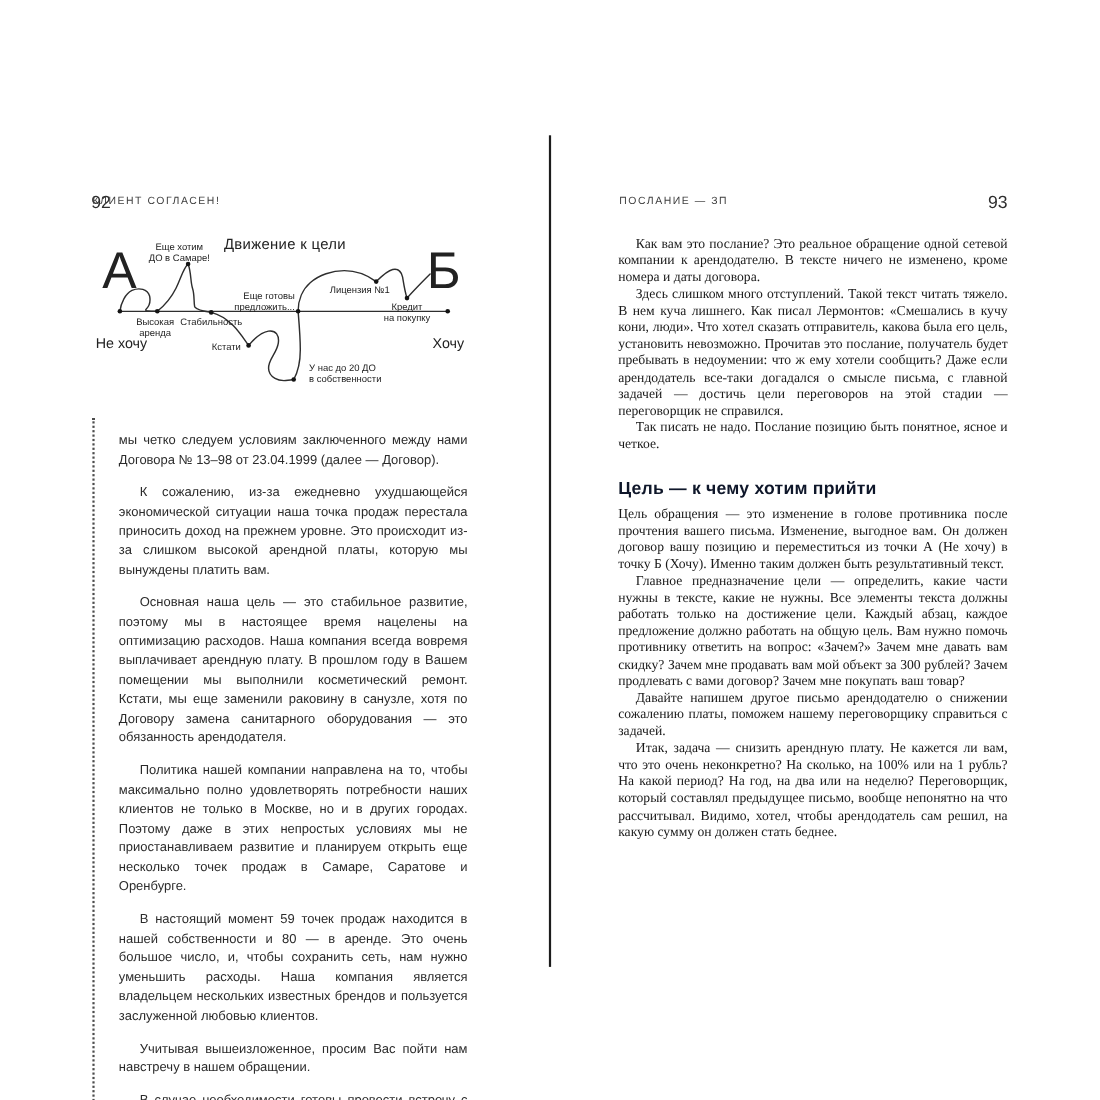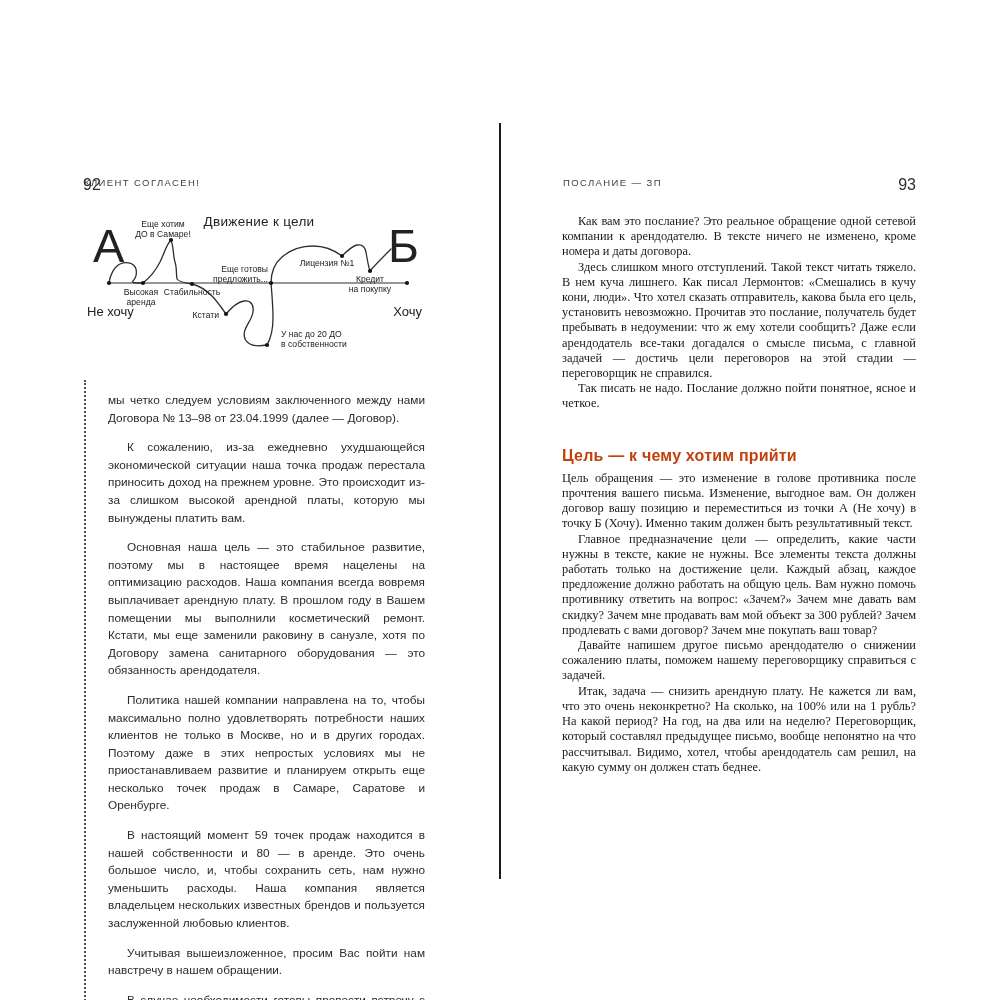--- a/index.html
+++ b/index.html
@@ -46,21 +46,21 @@
   
   .rbody{
     position:absolute;left:562px;top:214px;width:354px;
     font-family:"Liberation Serif",serif;font-size:12.4px;line-height:15.2px;
     color:#191919;text-align:justify;
   }
   .rbody p{margin:0;text-indent:16px;}
   .rbody p.noindent{text-indent:0;}
   .rbody h2{
     font-family:"Liberation Sans",sans-serif;font-size:16px;font-weight:bold;
-    color:#c2410c;margin:36px 0 8px 0;letter-spacing:.2px;
+    color:#0f172a;margin:25px 0 8px 0;letter-spacing:.2px;
   }
 </style>
 </head>
 <body>
 
 <div class="spread">
 
   <div class="divider"></div>
 
   <header class="runhead runhead-left">
@@ -136,21 +136,21 @@
   </div>
 
   <header class="runhead runhead-right">
     <span class="rh-center">ПОСЛАНИЕ — ЗП</span>
     <span class="pagenum">93</span>
   </header>
 
   <div class="rbody">
     <p>Как вам это послание? Это реальное обращение одной сетевой компании к арендодателю. В тексте ничего не изменено, кроме номера и даты договора.</p>
     <p>Здесь слишком много отступлений. Такой текст читать тяжело. В нем куча лишнего. Как писал Лермонтов: «Смешались в кучу кони, люди». Что хотел сказать отправитель, какова была его цель, установить невозможно. Прочитав это послание, получатель будет пребывать в недоумении: что ж ему хотели сообщить? Даже если арендодатель все-таки догадался о смысле письма, с главной задачей — достичь цели переговоров на этой стадии — переговорщик не справился.</p>
-    <p>Так писать не надо. Послание должно пойти понятное, ясное и четкое.</p>
+    <p>Так писать не надо. Послание позицию быть понятное, ясное и четкое.</p>
     <h2>Цель — к чему хотим прийти</h2>
     <p class="noindent">Цель обращения — это изменение в голове противника после прочтения вашего письма. Изменение, выгодное вам. Он должен договор вашу позицию и переместиться из точки А (Не хочу) в точку Б (Хочу). Именно таким должен быть результативный текст.</p>
     <p>Главное предназначение цели — определить, какие части нужны в тексте, какие не нужны. Все элементы текста должны работать только на достижение цели. Каждый абзац, каждое предложение должно работать на общую цель. Вам нужно помочь противнику ответить на вопрос: «Зачем?» Зачем мне давать вам скидку? Зачем мне продавать вам мой объект за 300 рублей? Зачем продлевать с вами договор? Зачем мне покупать ваш товар?</p>
     <p>Давайте напишем другое письмо арендодателю о снижении сожалению платы, поможем нашему переговорщику справиться с задачей.</p>
     <p>Итак, задача — снизить арендную плату. Не кажется ли вам, что это очень неконкретно? На сколько, на 100% или на 1 рубль? На какой период? На год, на два или на неделю? Переговорщик, который составлял предыдущее письмо, вообще непонятно на что рассчитывал. Видимо, хотел, чтобы арендодатель сам решил, на какую сумму он должен стать беднее.</p>
   </div>
 
 </div>
 
 </body></html>

